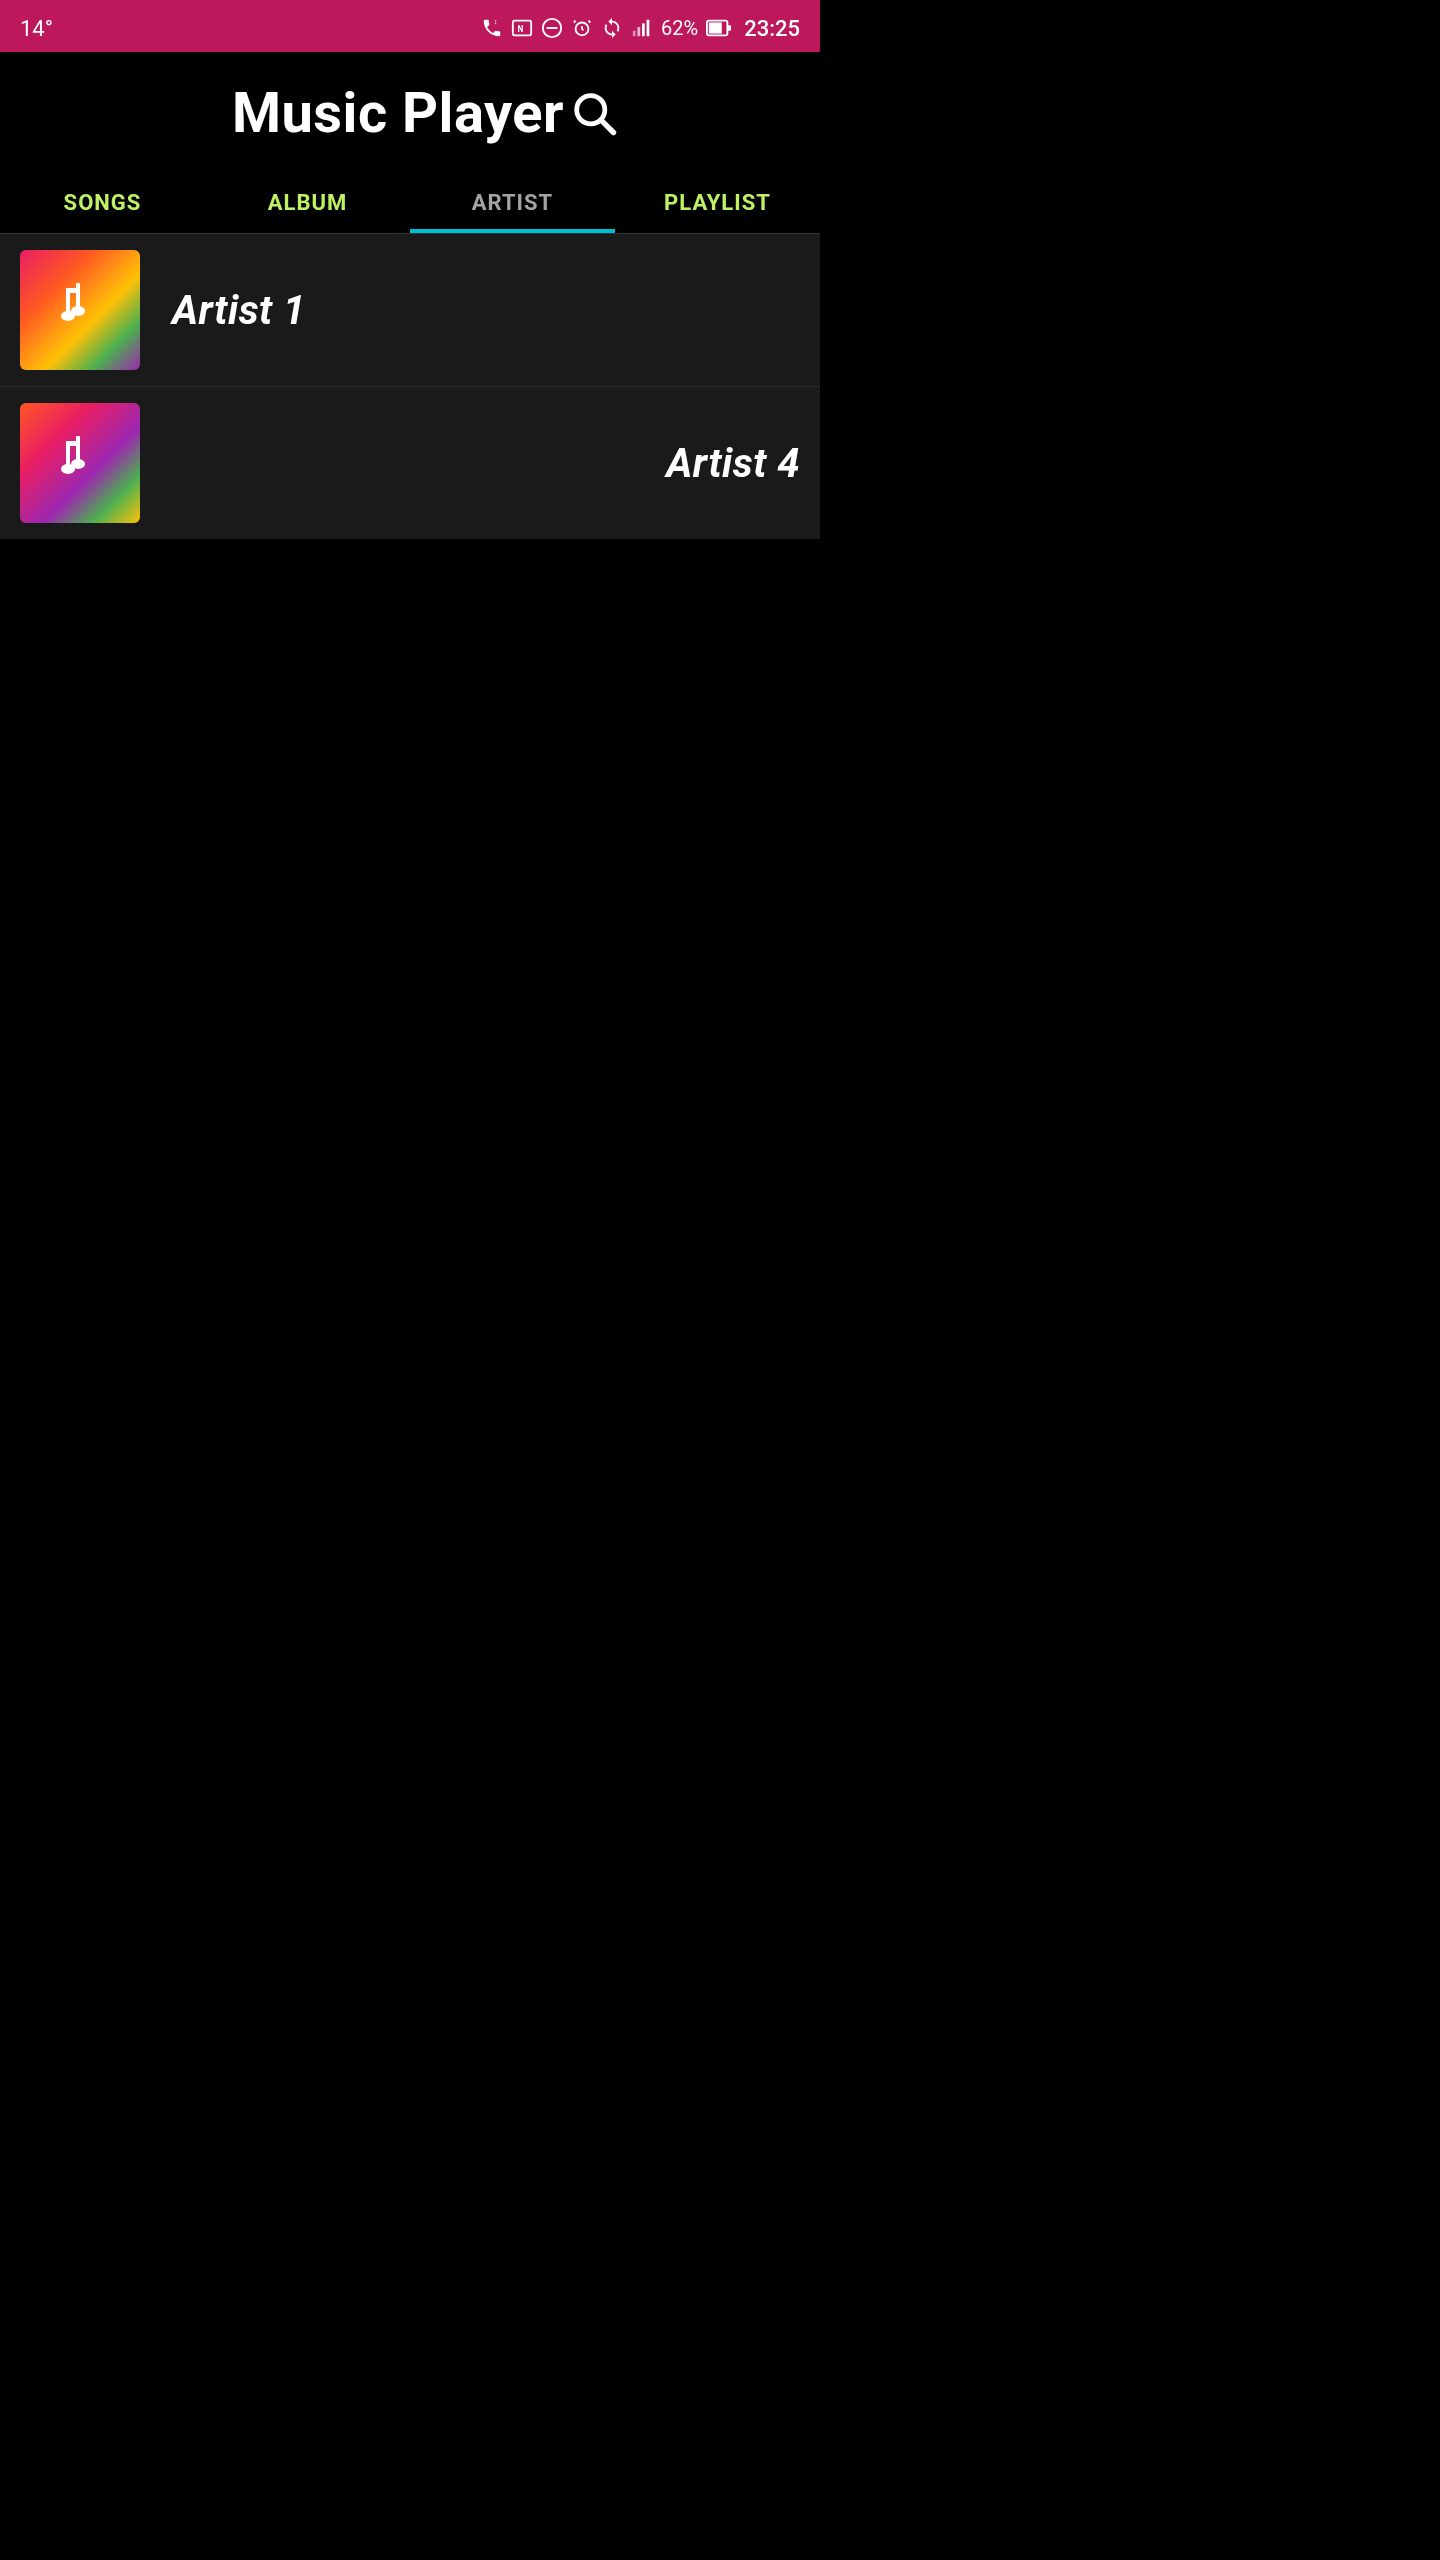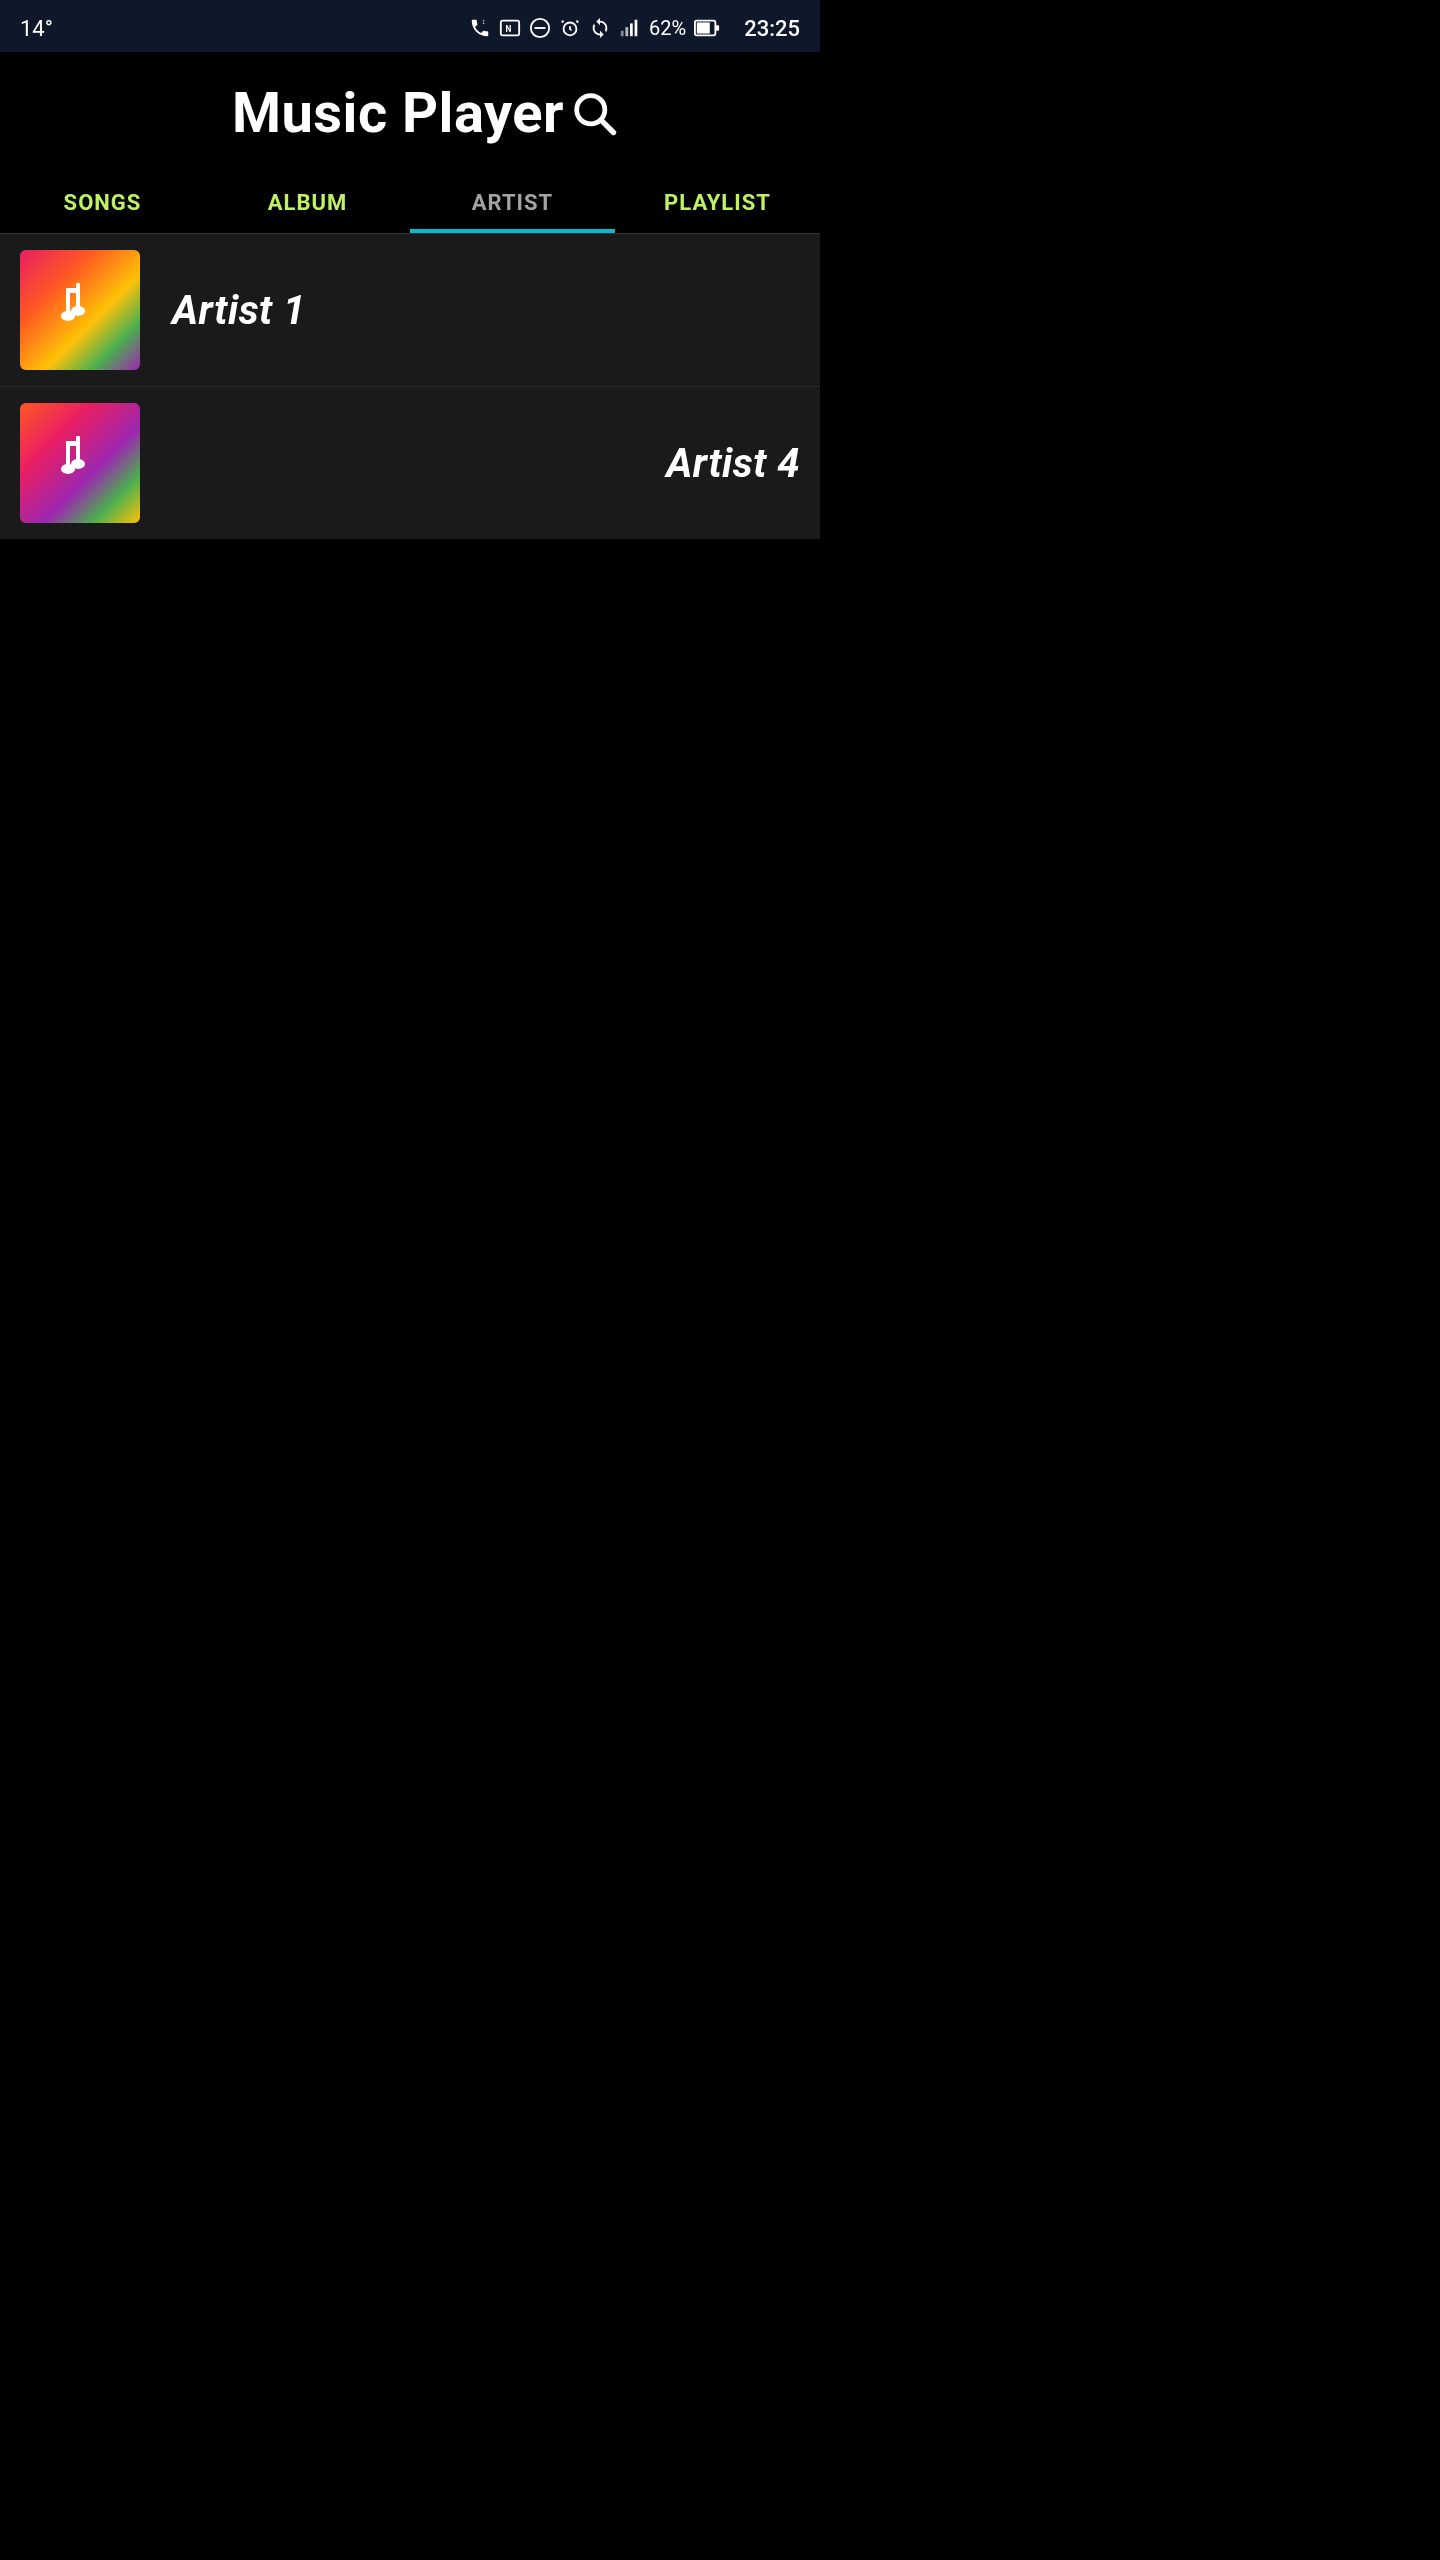--- a/index.html
+++ b/index.html
@@ -16,21 +16,21 @@
       min-height: 1480px;
       overflow-x: hidden;
     }
 
     
     .status-bar {
       display: flex;
       justify-content: space-between;
       align-items: center;
       padding: 12px 20px 8px 20px;
-      background: #0f172a;
+      background: #be185d;
       height: 52px;
     }
 
     .status-left {
       font-size: 22px;
       font-weight: 400;
       color: #fff;
     }
 
     .status-right {
@@ -48,21 +48,21 @@
 
     .battery-text {
       font-size: 20px;
       color: #fff;
     }
 
     .time-text {
       font-size: 22px;
       font-weight: 500;
       color: #fff;
-      margin-left: 16px;
+      margin-left: 4px;
     }
 
     
     .app-header {
       display: flex;
       justify-content: center;
       align-items: center;
       padding: 28px 30px 20px 30px;
       background: #000;
       margin-left: 36px;

